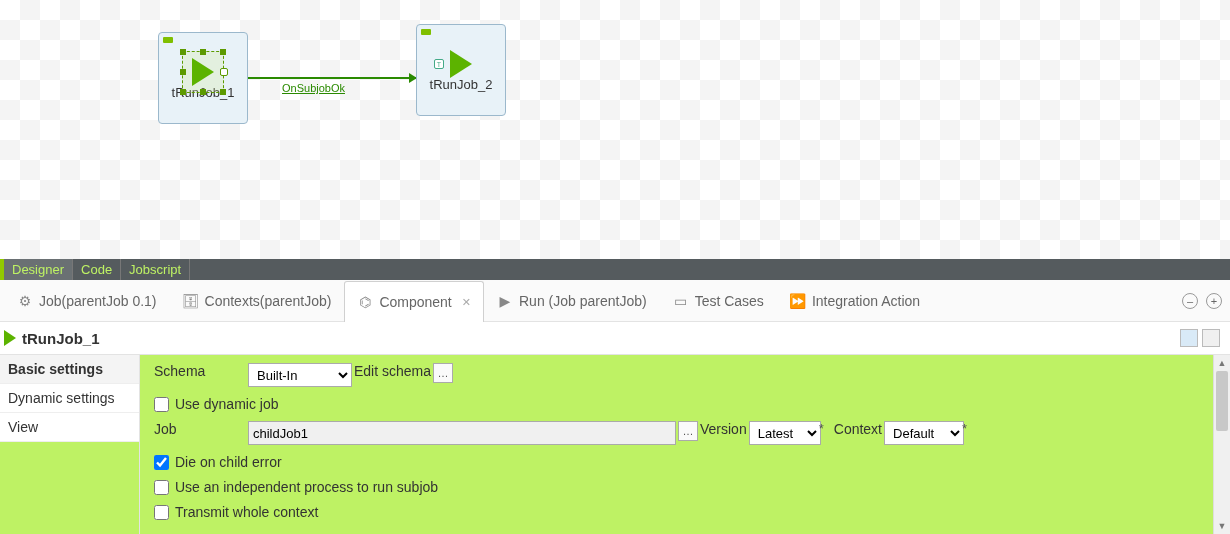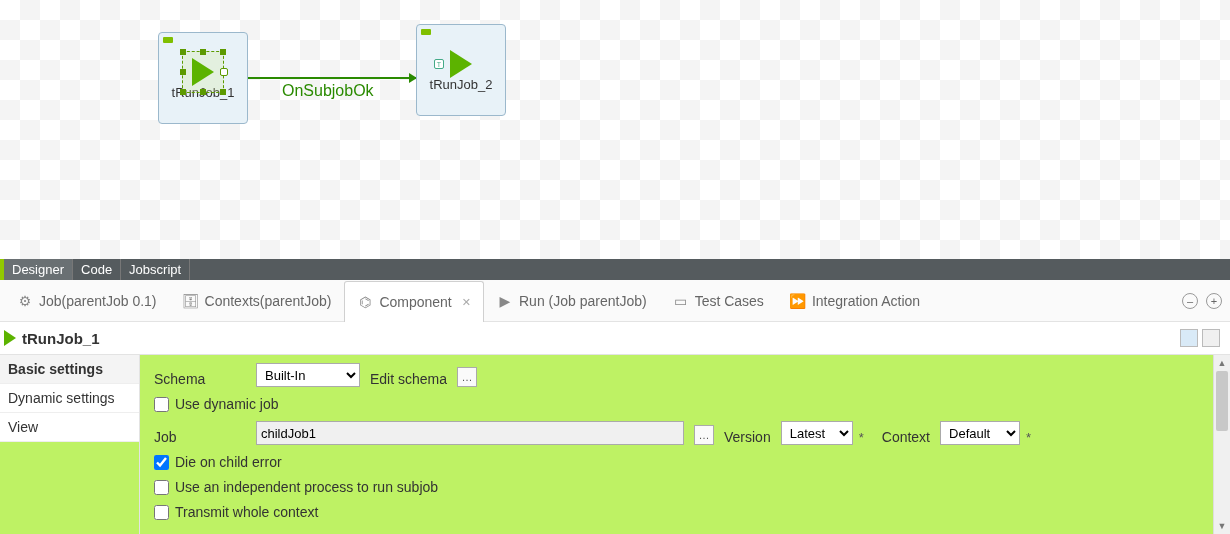--- a/index.html
+++ b/index.html
@@ -33,29 +33,29 @@
 .play-outer.selected .handle { position:absolute; width:6px; height:6px; background:#5c9a00; }
 .handle.tl{top:-3px;left:-3px}.handle.tr{top:-3px;right:-3px}.handle.bl{bottom:-3px;left:-3px}.handle.br{bottom:-3px;right:-3px}
 .handle.tm{top:-3px;left:50%;margin-left:-3px}.handle.bm{bottom:-3px;left:50%;margin-left:-3px}
 .handle.ml{left:-3px;top:50%;margin-top:-3px}.handle.mr{right:-3px;top:50%;margin-top:-3px}
 .play-tri { width:0; height:0; border-left:22px solid #5cb300; border-top:14px solid transparent; border-bottom:14px solid transparent; }
 .port-out { position:absolute; right:-5px; top:50%; margin-top:-4px; width:8px; height:8px; background:#fff; border:1px solid #5c9a00; border-radius:2px; }
 .port-in { position:absolute; left:-6px; top:50%; margin-top:-5px; width:10px; height:10px; background:#fff; border:1px solid #4a8; border-radius:2px; display:flex;align-items:center;justify-content:center;font-size:7px;color:#4a8; }
 
 .edge { position:absolute; height:2px; background:#2a8a00; }
 .edge .arrow { position:absolute; right:-1px; top:-4px; width:0;height:0; border-left:8px solid #2a8a00; border-top:5px solid transparent; border-bottom:5px solid transparent; }
-.edge-label { position:absolute; font-size:16px; color:#2a8a00; }
+.edge-label { position:absolute; font-size:11px; color:#2a8a00;text-decoration:underline; }
 
 
 .strip {
   width:100%; height:21px; background:#555b5e; display:flex; align-items:stretch; color:#fff;
 }
 .strip .accent { width:4px; background:#92c900; }
 .strip .tab {
-  padding:0 8px; display:flex; align-items:center; font-size:13px; color:#ffffff;
+  padding:0 8px; display:flex; align-items:center; font-size:13px; color:#bef264;
   border-right:1px solid #777; cursor:pointer;
 }
 .strip .tab.active { background:#6a7073; }
 
 
 .views {
   width:100%; height:42px; background:#fafafa; border-bottom:1px solid #e3e3e3;
   display:flex; align-items:center; padding:0 4px; gap:0; position:relative;
 }
 .vtab {
@@ -82,21 +82,21 @@
 
 .panel { display:flex; height:179px; background:#bef264; position:relative; }
 .side {
   width:140px; border-right:1px solid #e3e3e3;
 }
 .side .sitem {
   padding:6px 8px; font-size:14px; border-bottom:1px solid #eee; cursor:pointer; color:#333; background:#fff;
 }
 .side .sitem.active { background:#f4f4f4; font-weight:600; }
 .form { flex:1; padding:8px 14px; font-size:14px; color:#333; overflow:auto; }
-.row { display:flex; align-items:flex-end; gap:10px; margin-bottom:9px; flex-wrap:wrap; }
+.row { display:flex; align-items:flex-start; gap:2px; margin-bottom:9px; flex-wrap:wrap; }
 .row label.fld { width:92px; }
 select, input[type=text] {
   border:1px solid #aaa; background:#fff; font-size:13px; padding:2px 4px; height:24px;
 }
 .select-sm { width:104px; }
 input.job { width:428px; background:#f0f0f0; }
 .btn {
   border:1px solid #999; background:#eee; padding:3px 10px; font-size:14px; cursor:pointer;
 }
 .iconbtn {

